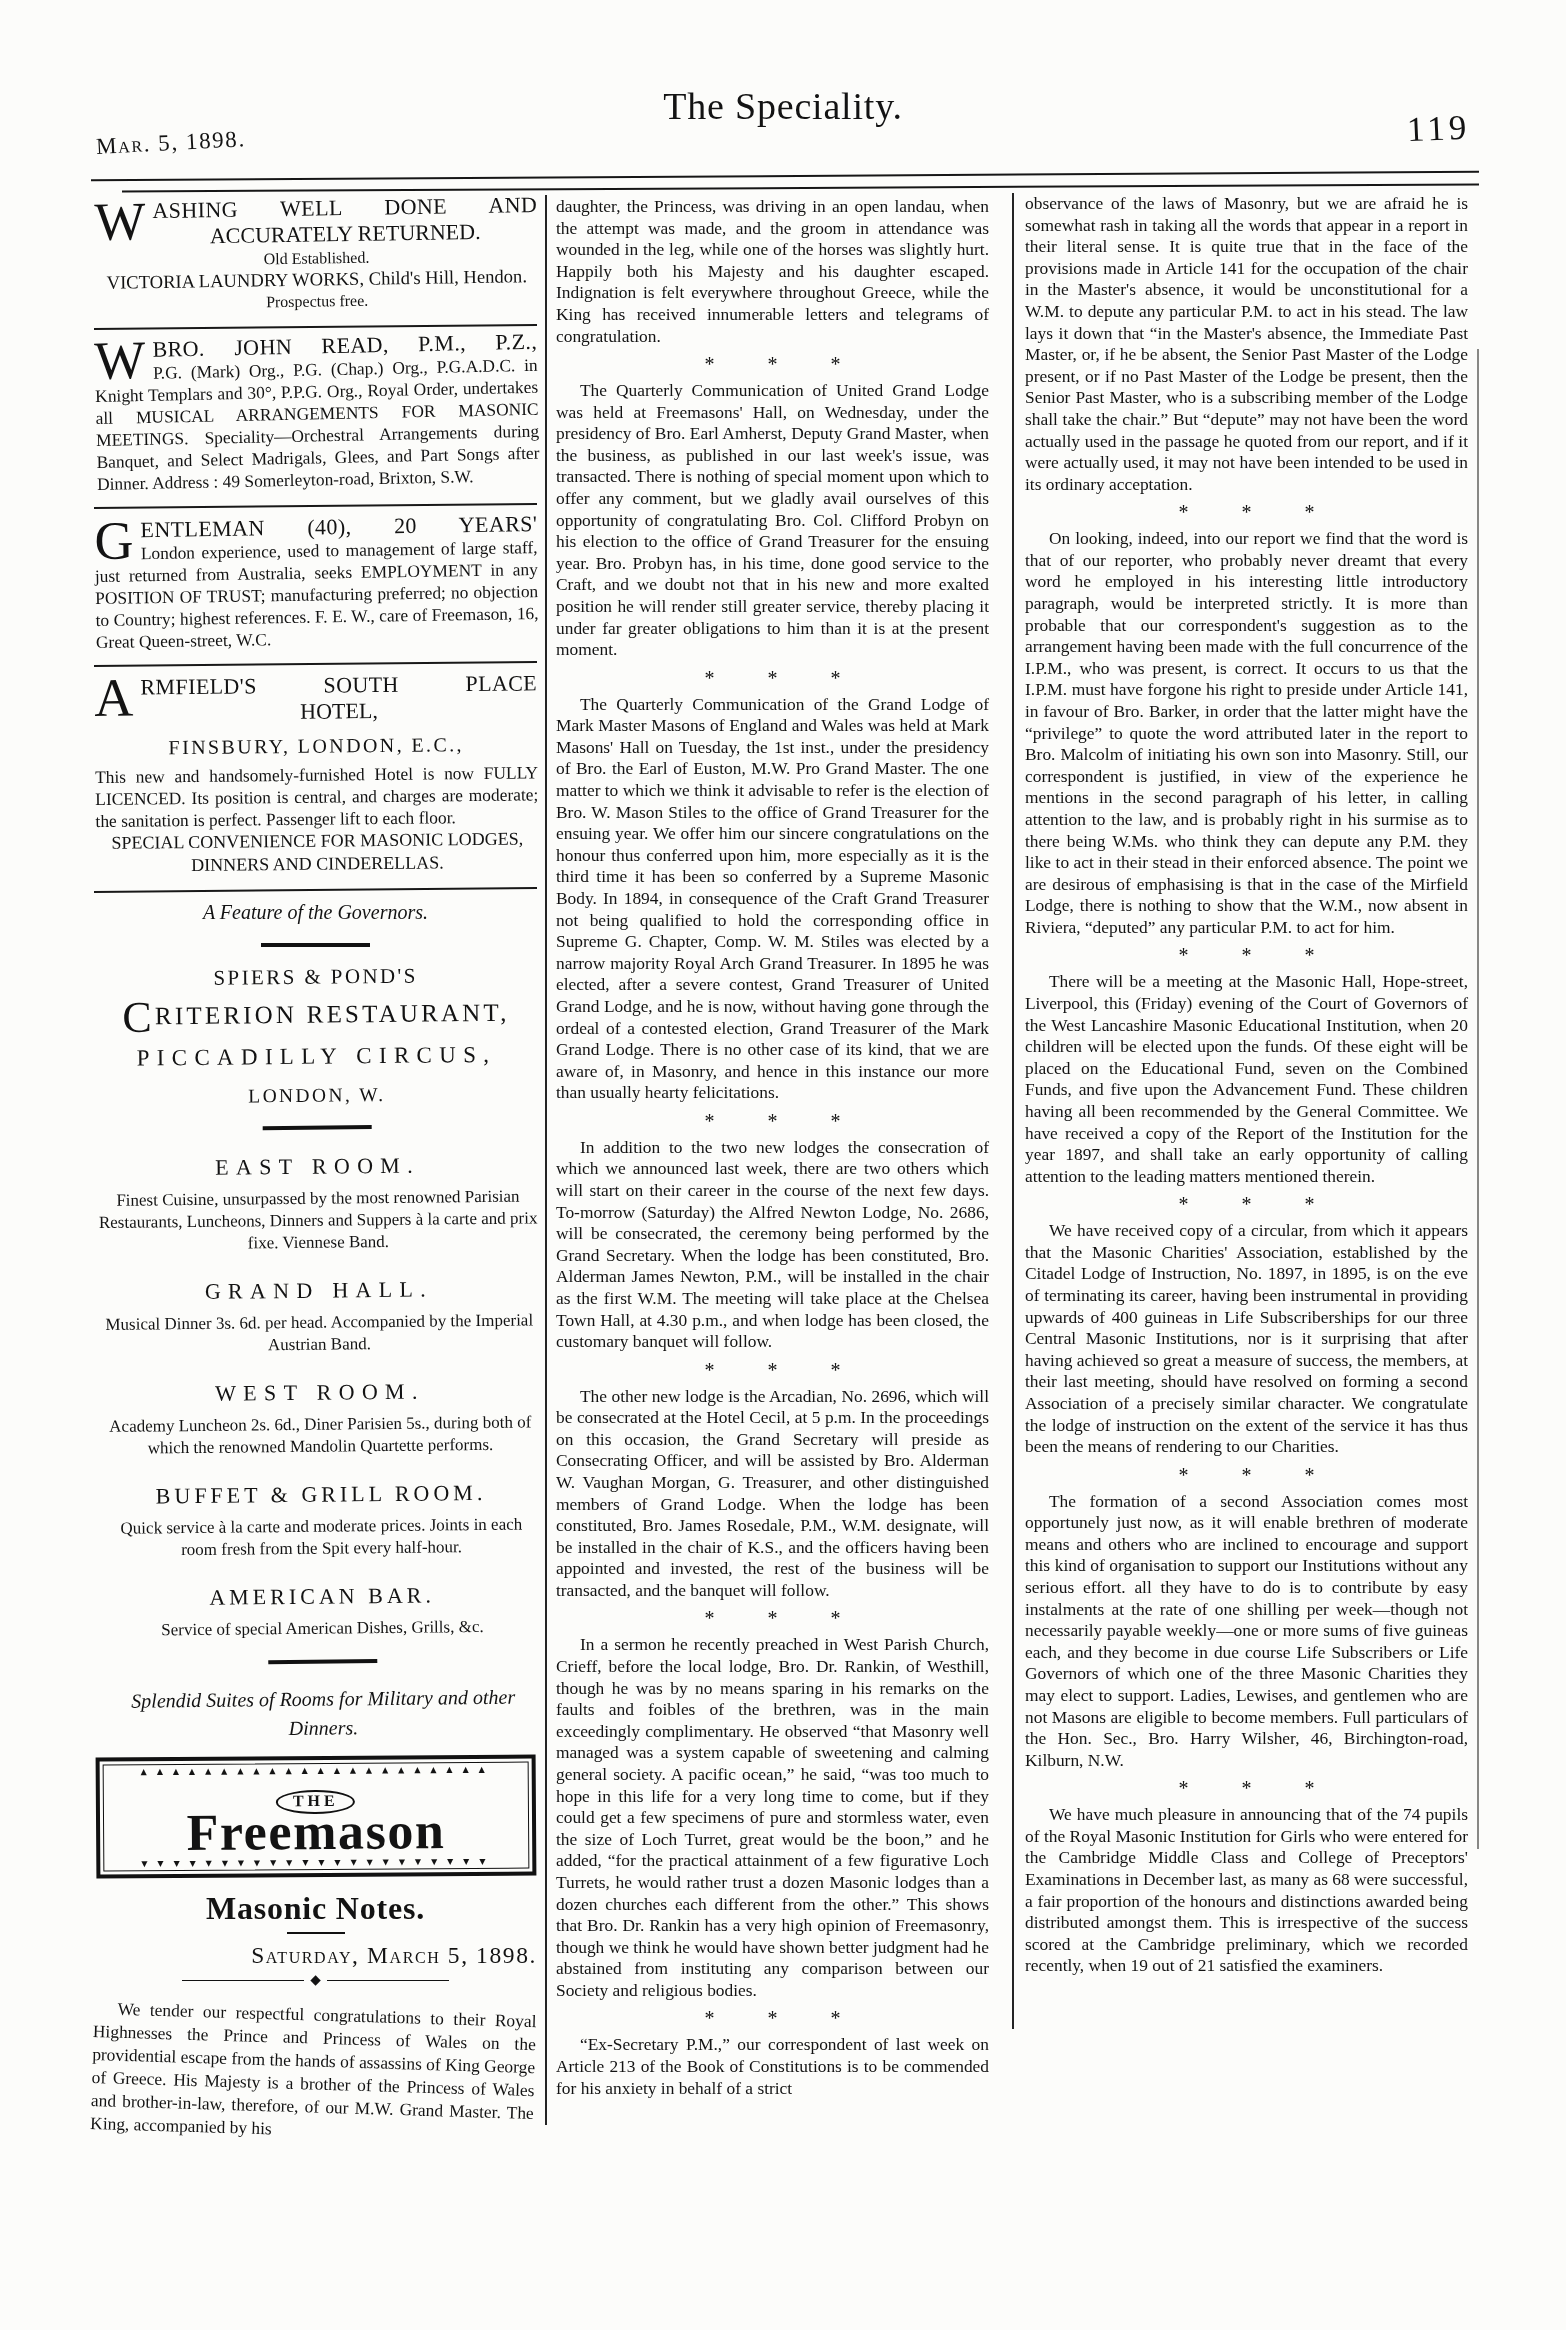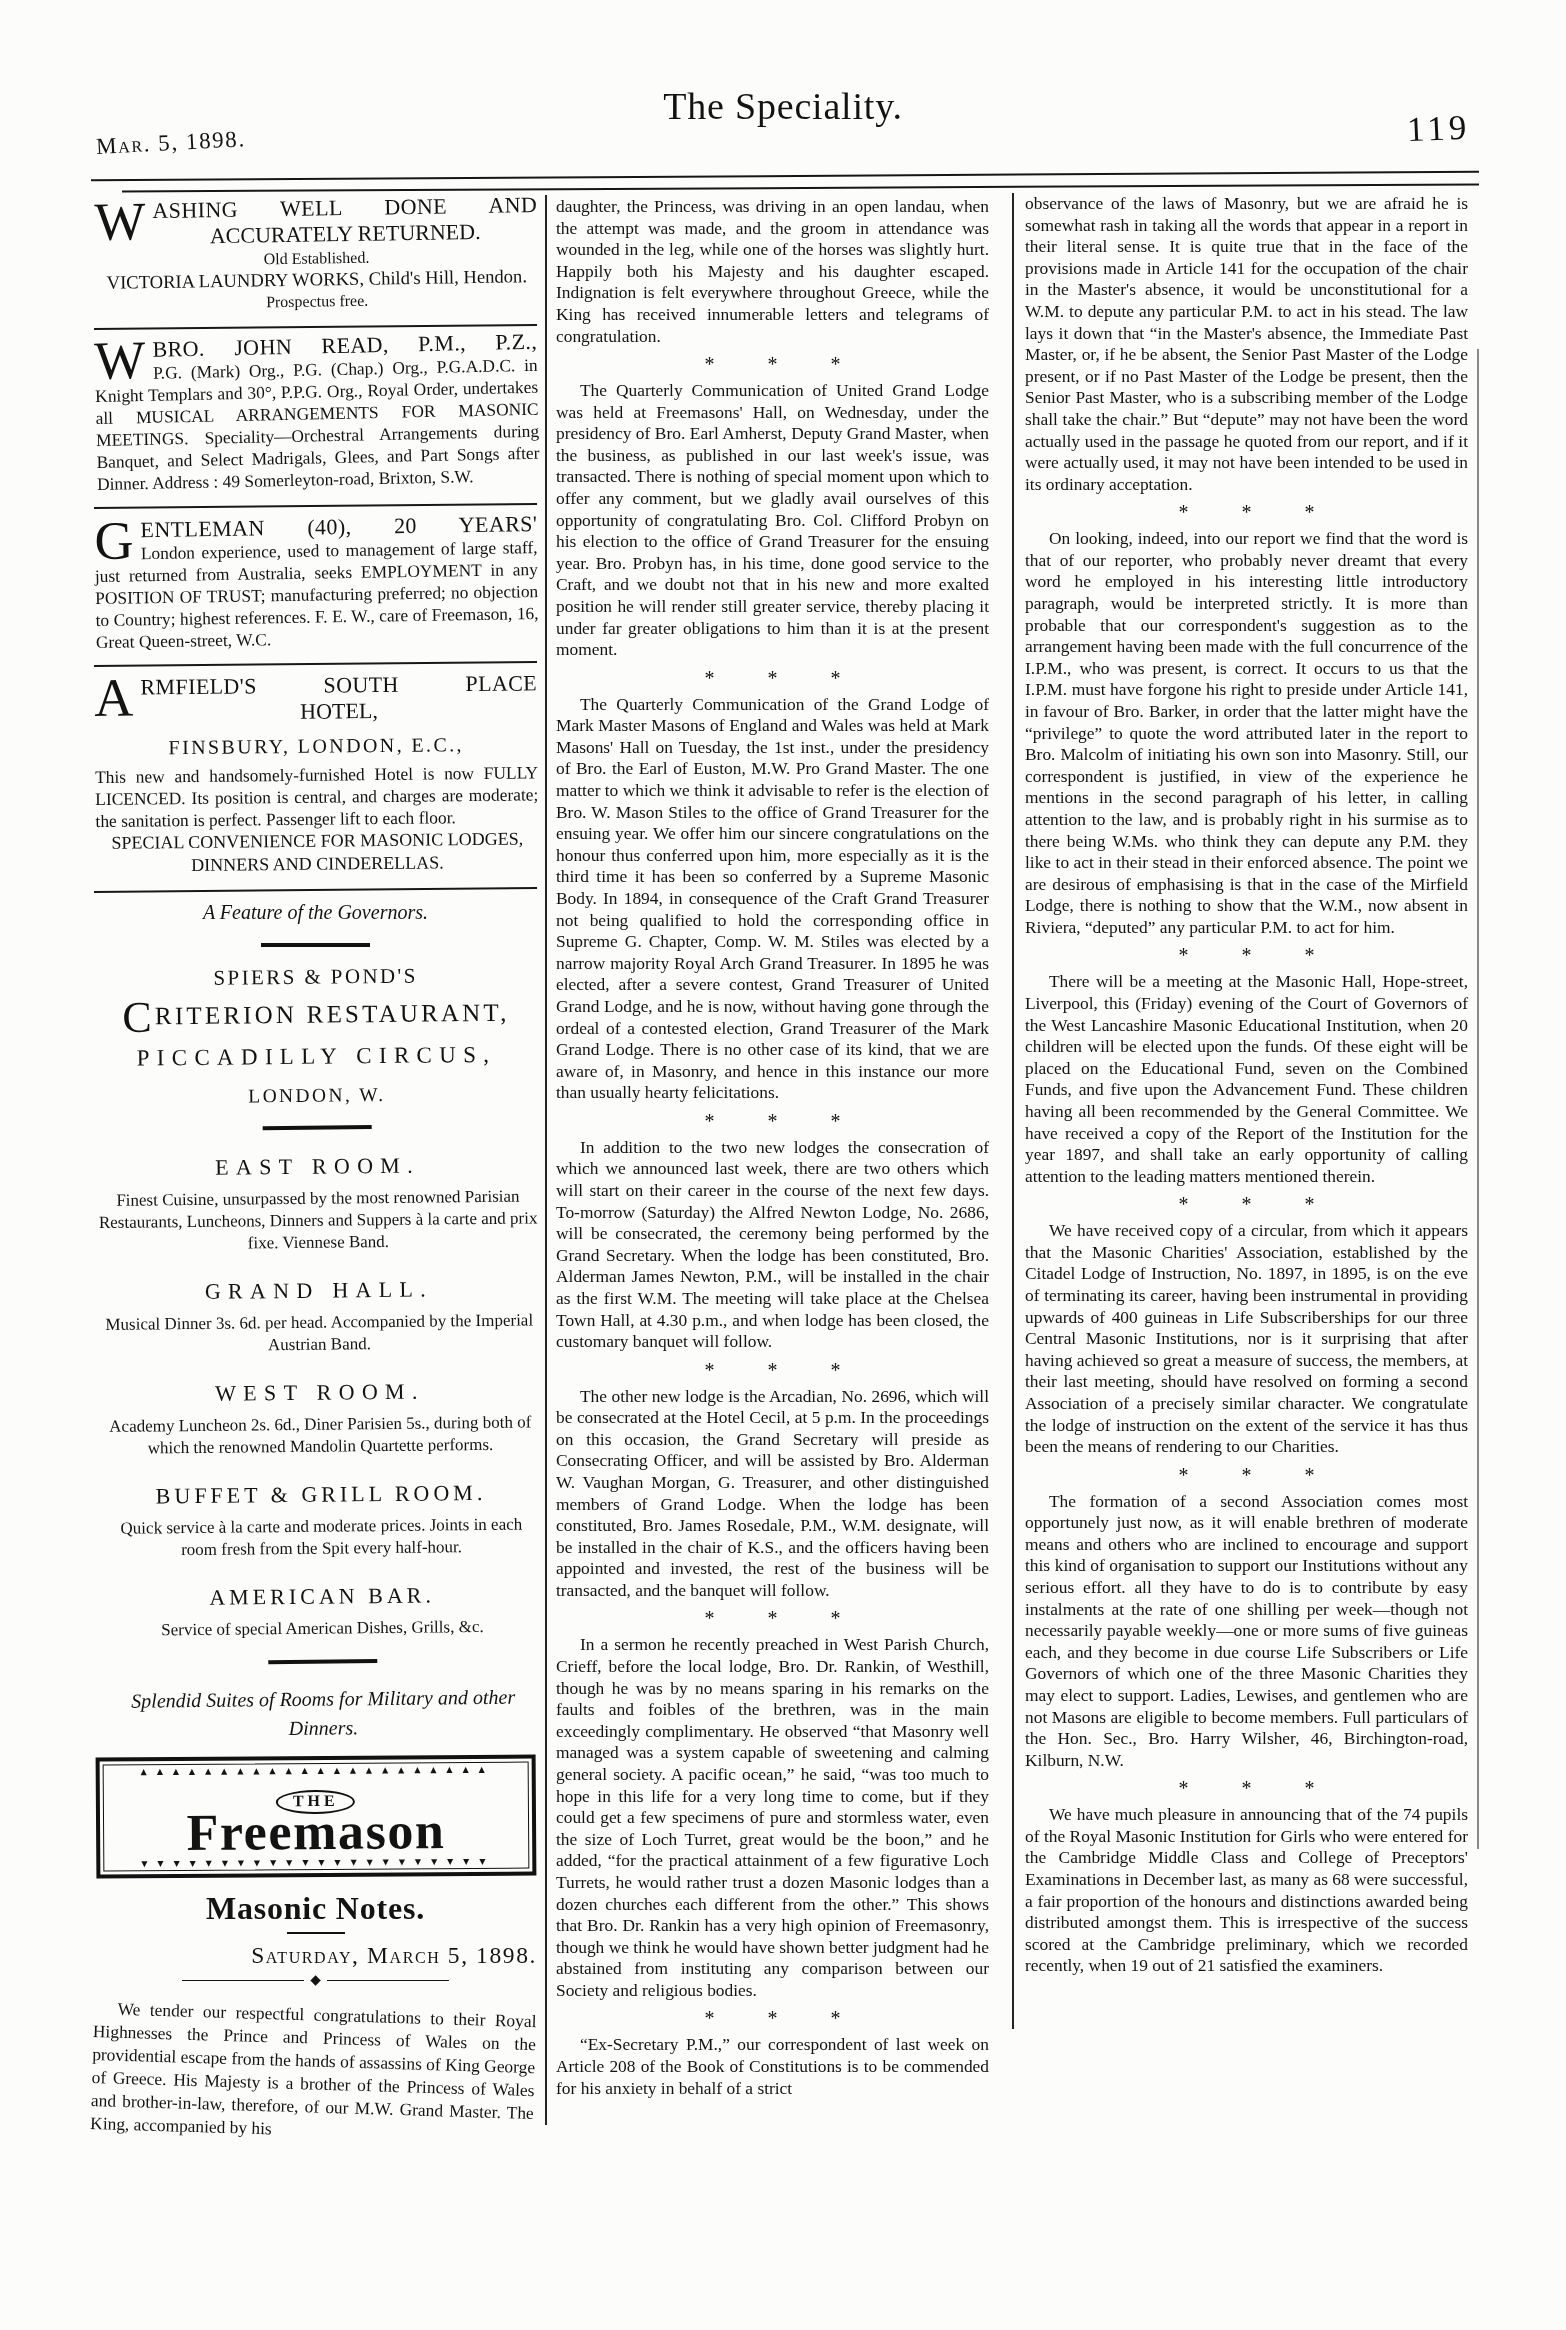--- a/index.html
+++ b/index.html
@@ -180,21 +180,21 @@
     <p class="p">The Quarterly Communication of United Grand Lodge was held at Freemasons' Hall, on Wednesday, under the presidency of Bro. Earl Amherst, Deputy Grand Master, when the business, as published in our last week's issue, was transacted.  There is nothing of special moment upon which to offer any comment, but we gladly avail ourselves of this opportunity of congratulating Bro. Col. Clifford Probyn on his election to the office of Grand Treasurer for the ensuing year.  Bro. Probyn has, in his time, done good service to the Craft, and we doubt not that in his new and more exalted position he will render still greater service, thereby placing it under far greater obligations to him than it is at the present moment.</p>
     <div class="stars">* * *</div>
     <p class="p">The Quarterly Communication of the Grand Lodge of Mark Master Masons of England and Wales was held at Mark Masons' Hall on Tuesday, the 1st inst., under the presidency of Bro. the Earl of Euston, M.W. Pro Grand Master.  The one matter to which we think it advisable to refer is the election of Bro. W. Mason Stiles to the office of Grand Treasurer for the ensuing year.  We offer him our sincere congratulations on the honour thus conferred upon him, more especially as it is the third time it has been so conferred by a Supreme Masonic Body.  In 1894, in consequence of the Craft Grand Treasurer not being qualified to hold the corresponding office in Supreme G. Chapter, Comp. W. M. Stiles was elected by a narrow majority Royal Arch Grand Treasurer.  In 1895 he was elected, after a severe contest, Grand Treasurer of United Grand Lodge, and he is now, without having gone through the ordeal of a contested election, Grand Treasurer of the Mark Grand Lodge.  There is no other case of its kind, that we are aware of, in Masonry, and hence in this instance our more than usually hearty felicitations.</p>
     <div class="stars">* * *</div>
     <p class="p">In addition to the two new lodges the consecration of which we announced last week, there are two others which will start on their career in the course of the next few days.  To-morrow (Saturday) the Alfred Newton Lodge, No. 2686, will be consecrated, the ceremony being performed by the Grand Secretary. When the lodge has been constituted, Bro. Alderman James Newton, P.M., will be installed in the chair as the first W.M.  The meeting will take place at the Chelsea Town Hall, at 4.30 p.m., and when lodge has been closed, the customary banquet will follow.</p>
     <div class="stars">* * *</div>
     <p class="p">The other new lodge is the Arcadian, No. 2696, which will be consecrated at the Hotel Cecil, at 5 p.m. In the proceedings on this occasion, the Grand Secretary will preside as Consecrating Officer, and will be assisted by Bro. Alderman W. Vaughan Morgan, G. Treasurer, and other distinguished members of Grand Lodge.  When the lodge has been constituted, Bro. James Rosedale, P.M., W.M. designate, will be installed in the chair of K.S., and the officers having been appointed and invested, the rest of the business will be transacted, and the banquet will follow.</p>
     <div class="stars">* * *</div>
     <p class="p">In a sermon he recently preached in West Parish Church, Crieff, before the local lodge, Bro. Dr. Rankin, of Westhill, though he was by no means sparing in his remarks on the faults and foibles of the brethren, was in the main exceedingly complimentary.  He observed “that Masonry well managed was a system capable of sweetening and calming general society.  A pacific ocean,” he said, “was too much to hope in this life for a very long time to come, but if they could get a few specimens of pure and stormless water, even the size of Loch Turret, great would be the boon,” and he added, “for the practical attainment of a few figurative Loch Turrets, he would rather trust a dozen Masonic lodges than a dozen churches each different from the other.”   This shows that Bro. Dr. Rankin has a very high opinion of Freemasonry, though we think he would have shown better judgment had he abstained from instituting any comparison between our Society and religious bodies.</p>
     <div class="stars">* * *</div>
-    <p class="p">“Ex-Secretary P.M.,” our correspondent of last week on Article 208 of the Book of Constitutions is to be commended for his anxiety in behalf of a strict</p>
+    <p class="p">“Ex-Secretary P.M.,” our correspondent of last week on Article 213 of the Book of Constitutions is to be commended for his anxiety in behalf of a strict</p>
   </div>
 
   <div class="col" id="col-right">
     <p class="p cont">observance of the laws of Masonry, but we are afraid he is somewhat rash in taking all the words that appear in a report in their literal sense.  It is quite true that in the face of the provisions made in Article 141 for the occupation of the chair in the Master's absence, it would be unconstitutional for a W.M. to depute any particular P.M. to act in his stead.  The law lays it down that “in the Master's absence, the Immediate Past Master, or, if he be absent, the Senior Past Master of the Lodge present, or if no Past Master of the Lodge be present, then the Senior Past Master, who is a subscribing member of the Lodge shall take the chair.”  But “depute” may not have been the word actually used in the passage he quoted from our report, and if it were actually used, it may not have been intended to be used in its ordinary acceptation.</p>
     <div class="stars">* * *</div>
     <p class="p">On looking, indeed, into our report we find that the word is that of our reporter, who probably never dreamt that every word he employed in his interesting little introductory paragraph, would be interpreted strictly.  It is more than probable that our correspondent's suggestion as to the arrangement having been made with the full concurrence of the I.P.M., who was present, is correct.  It occurs to us that the I.P.M. must have forgone his right to preside under Article 141, in favour of Bro. Barker, in order that the latter might have the “privilege” to quote the word attributed later in the report to Bro. Malcolm of initiating his own son into Masonry.  Still, our correspondent is justified, in view of the experience he mentions in the second paragraph of his letter, in calling attention to the law, and is probably right in his surmise as to there being W.Ms. who think they can depute any P.M. they like to act in their stead in their enforced absence. The point we are desirous of emphasising is that in the case of the Mirfield Lodge, there is nothing to show that the W.M., now absent in Riviera, “deputed” any particular P.M. to act for him.</p>
     <div class="stars">* * *</div>
     <p class="p">There will be a meeting at the Masonic Hall, Hope-street, Liverpool, this (Friday) evening of the Court of Governors of the West Lancashire Masonic Educational Institution, when 20 children will be elected upon the funds.  Of these eight will be placed on the Educational Fund, seven on the Combined Funds, and five upon the Advancement Fund.  These children having all been recommended by the General Committee.  We have received a copy of the Report of the Institution for the year 1897, and shall take an early opportunity of calling attention to the leading matters mentioned therein.</p>
     <div class="stars">* * *</div>
     <p class="p">We have received copy of a circular, from which it appears that the Masonic Charities' Association, established by the Citadel Lodge of Instruction, No. 1897, in 1895, is on the eve of terminating its career, having been instrumental in providing upwards of 400 guineas in Life Subscriberships for our three Central Masonic Institutions, nor is it surprising that after having achieved so great a measure of success, the members, at their last meeting, should have resolved on forming a second Association of a precisely similar character.  We congratulate the lodge of instruction on the extent of the service it has thus been the means of rendering to our Charities.</p>

